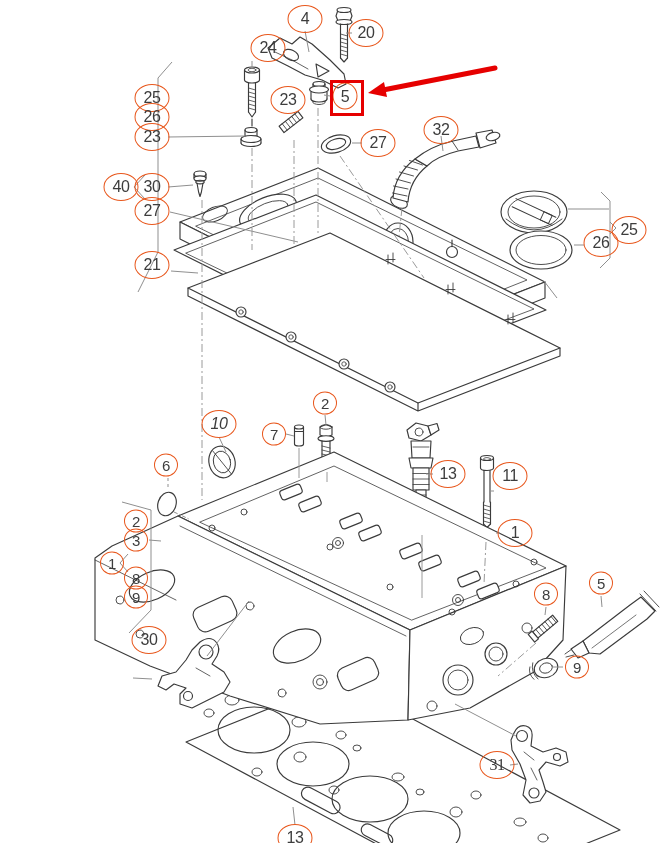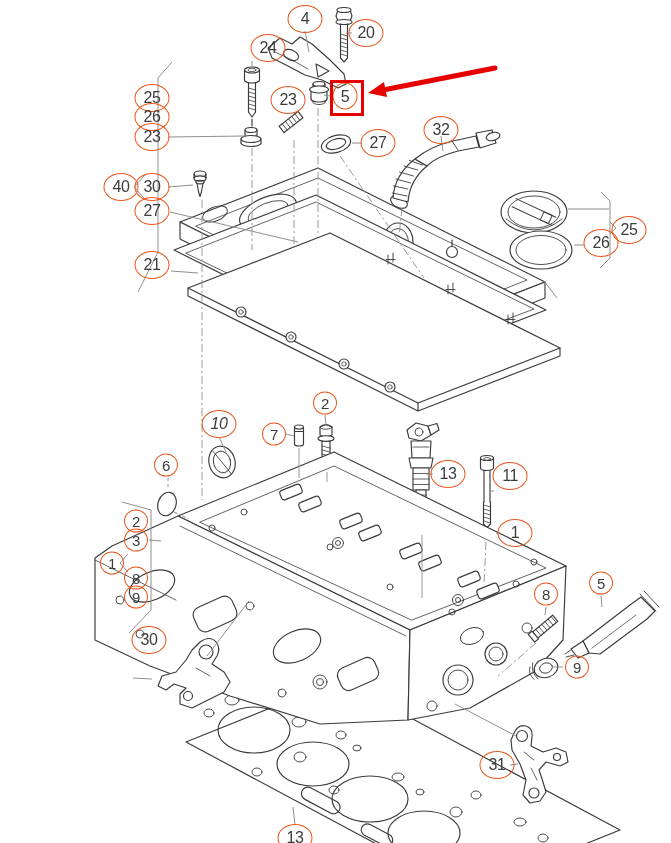--- a/index.html
+++ b/index.html
@@ -411,19 +411,19 @@
       <div class="callout two" style="left: 515px; top: 533px;">1</div>
       <div class="callout one" style="left: 136px; top: 521px;">2</div>
       <div class="callout one" style="left: 136px; top: 540px;">3</div>
       <div class="callout one" style="left: 112px; top: 563px;">1</div>
       <div class="callout one" style="left: 136px; top: 578px;">8</div>
       <div class="callout one" style="left: 136px; top: 597px;">9</div>
       <div class="callout two" style="left: 117px; top: 640px; margin-left: 32px;">30</div>
       <div class="callout one" style="left: 546px; top: 594px;">8</div>
       <div class="callout one" style="left: 601px; top: 583px;">5</div>
       <div class="callout one" style="left: 577px; top: 667px;">9</div>
-      <div class="callout two" style="left: 497px; top: 765px;">31</div>
+      <div class="callout two" style="left: 497px; top: 765px; font-family: Liberation Serif, serif;">31</div>
       <div class="callout two" style="left: 295px; top: 838px;">13</div>
     </div>
 
 <div id="highlight-box" style="left: 330px; top: 80px; width: 34px; height: 36px;"></div>
 
 </div>
 
 </body></html>

